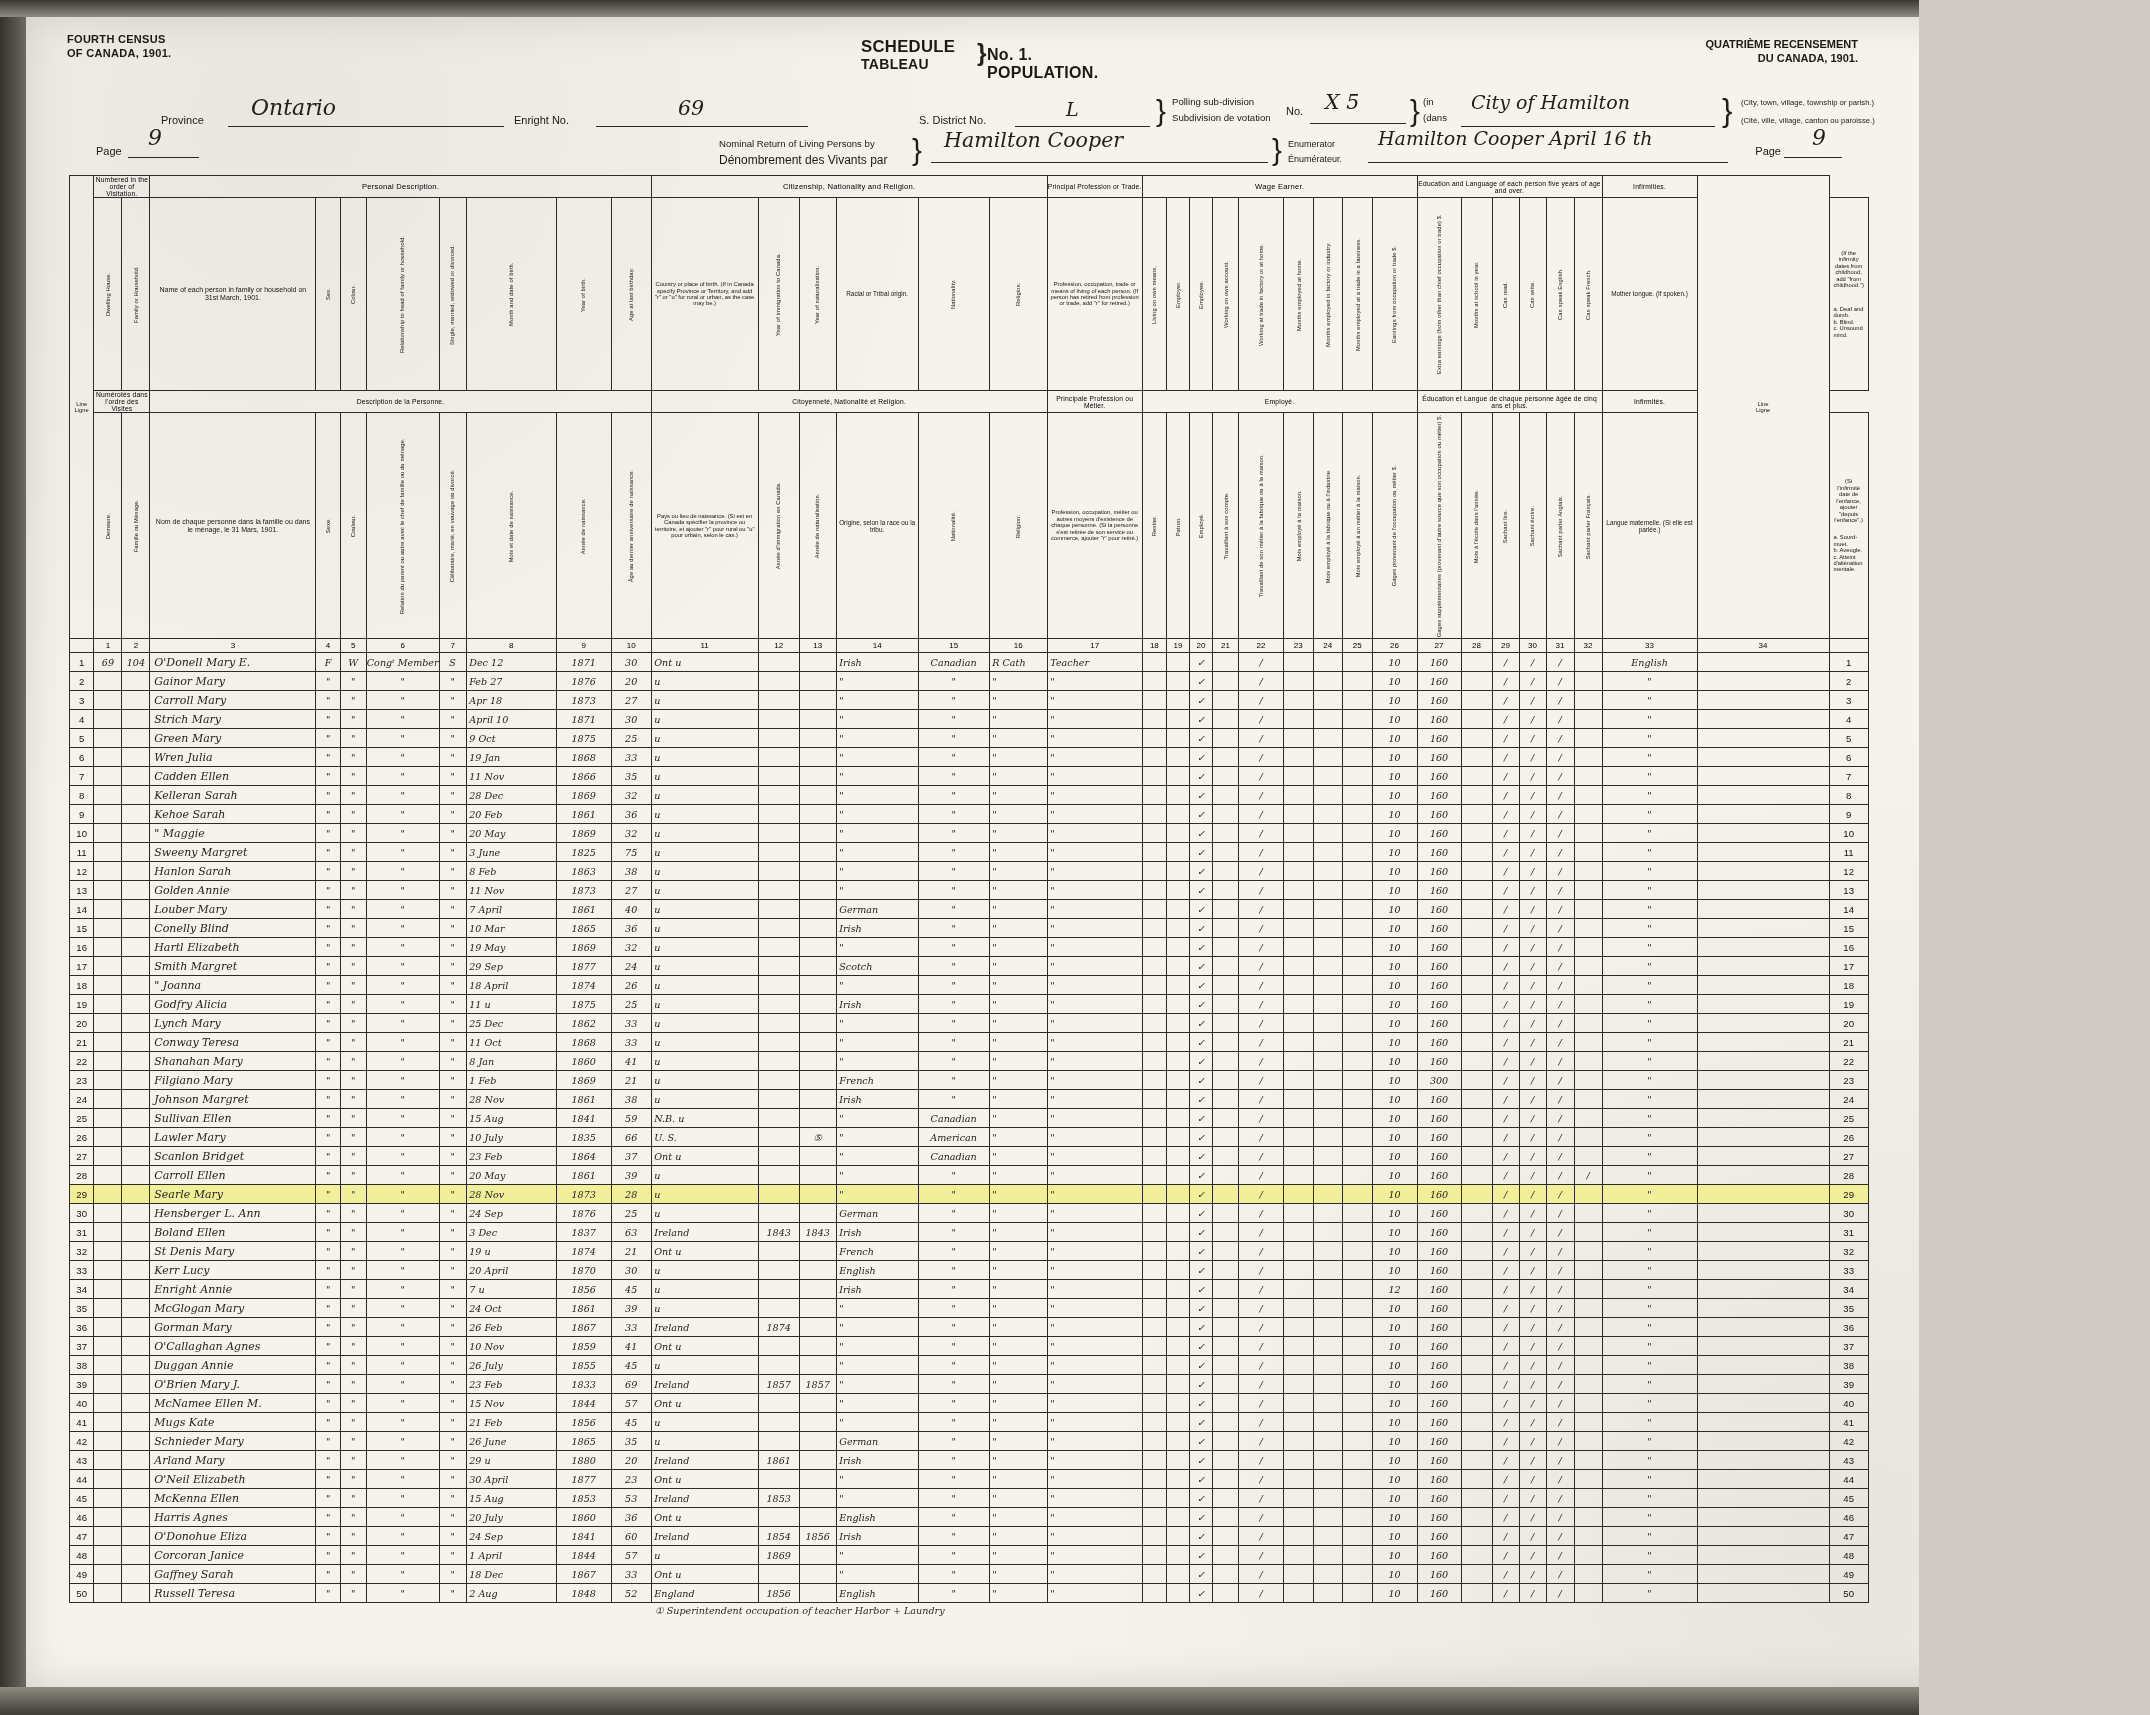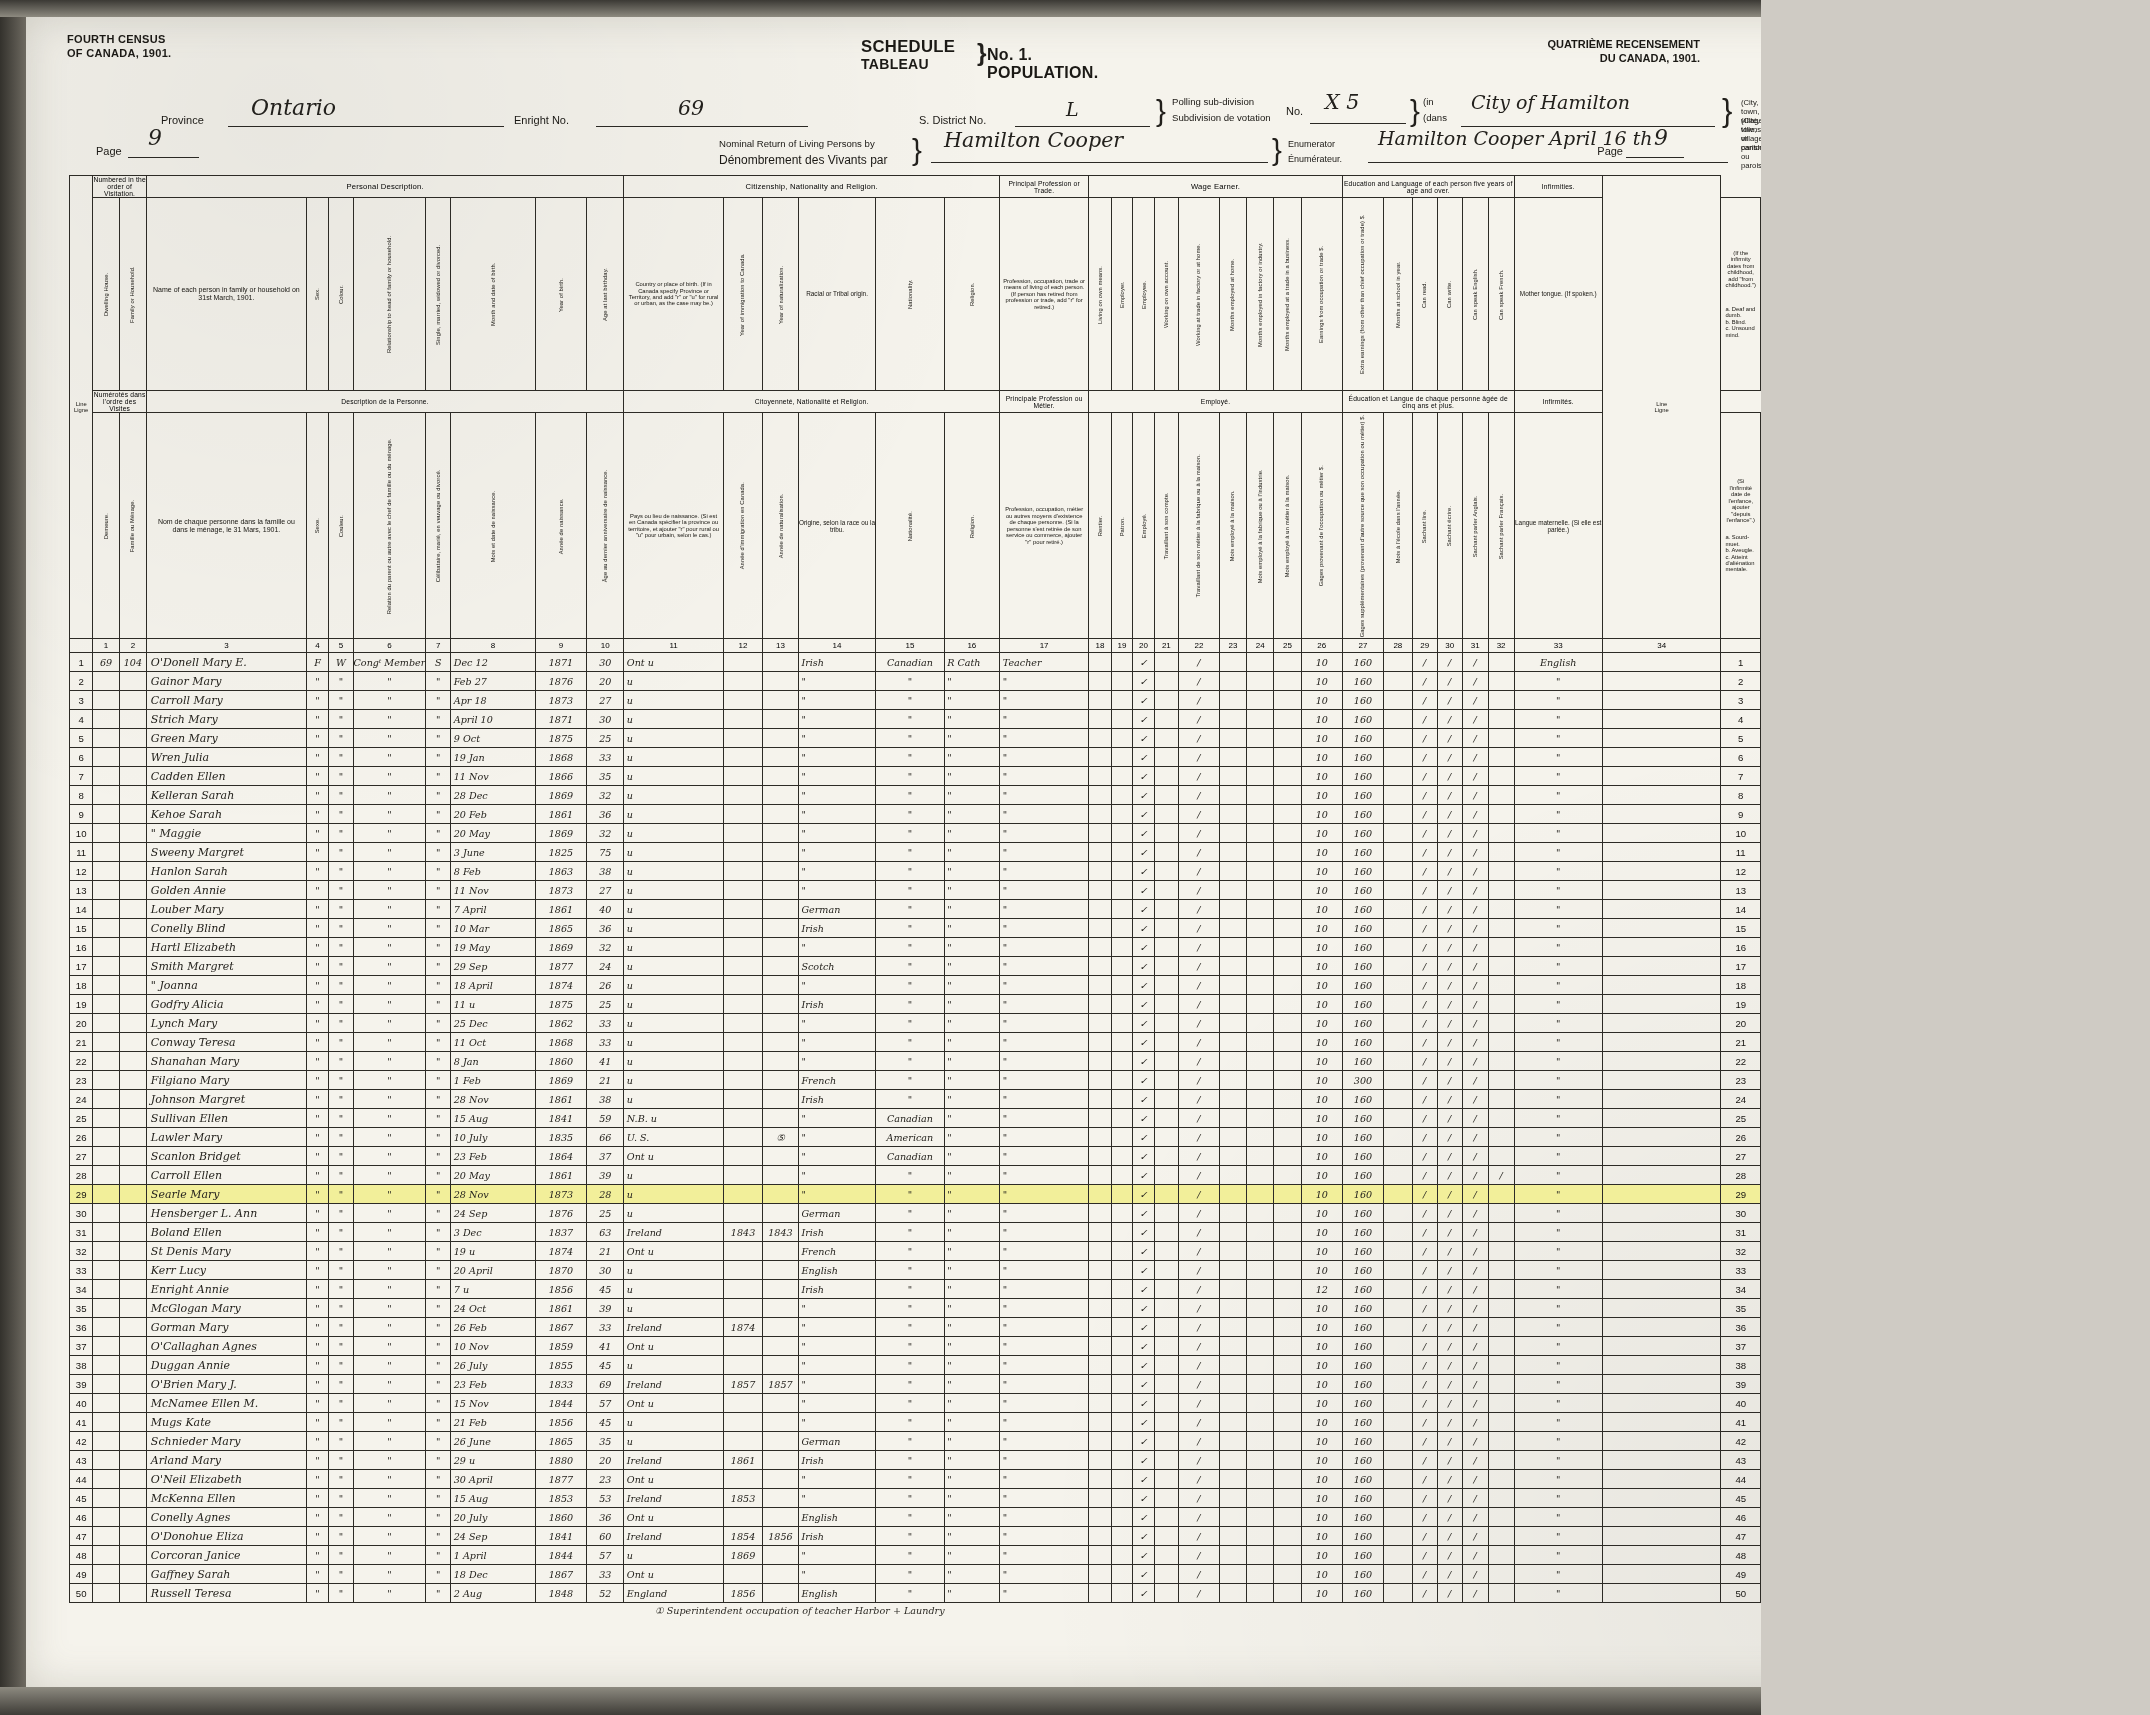--- a/index.html
+++ b/index.html
@@ -1,19 +1,19 @@
 <!DOCTYPE html>
 <html style="font-size:10.3px"><head>
 <meta charset="utf-8">
 <style>
   html,body{margin:0;padding:0;background:#cfcbc4;}
   body{font-family:"Liberation Sans", sans-serif;}
   #page{
     position:relative;
-    width:1761px;height:1716px;
+    width:1919px;height:1716px;
     background:#eceae3;
     overflow:hidden;
   }
   
   .paper{
     position:absolute;left:26px;top:16.7px;width:2099px;height:1670px;
     background:#f5f3ec;
     box-shadow:inset 0 0 39px rgba(120,115,100,.25);
   }
   .paper:before{
@@ -2053,21 +2053,21 @@
           <td class="c">/</td>
           <td class="c"></td>
           <td class="c">"</td>
           <td class="c"></td>
           <td class="ln">45</td>
         </tr>
         <tr class="datarow">
           <td class="ln">46</td>
           <td class="c"></td>
           <td class="c"></td>
-          <td class="nm">Conelly Agnes</td>
+          <td class="nm">Harris Agnes</td>
           <td class="c">"</td>
           <td class="c">"</td>
           <td class="c">"</td>
           <td class="c">"</td>
           <td class="cl">20  July</td>
           <td class="c">1860</td>
           <td class="c">36</td>
           <td class="cl">Ont  u</td>
           <td class="c"></td>
           <td class="c"></td>

